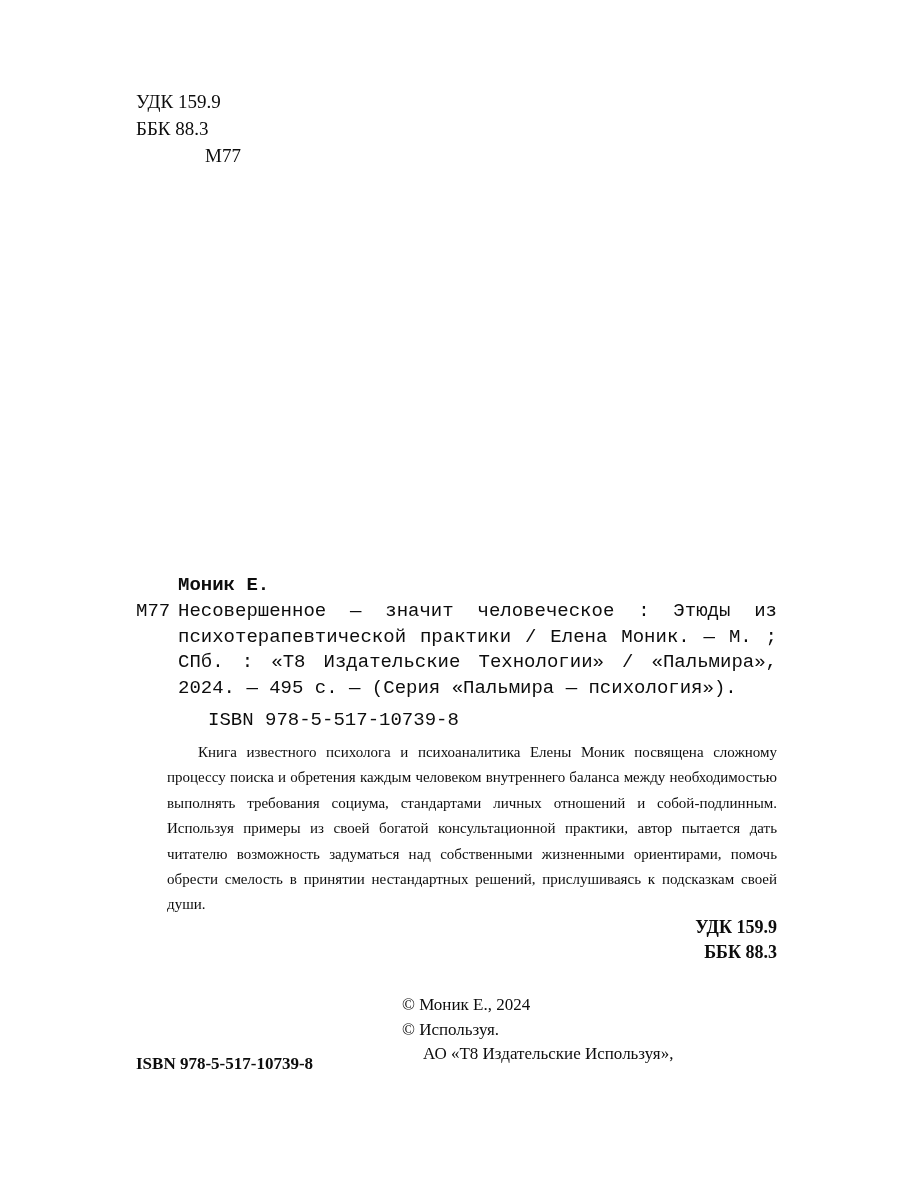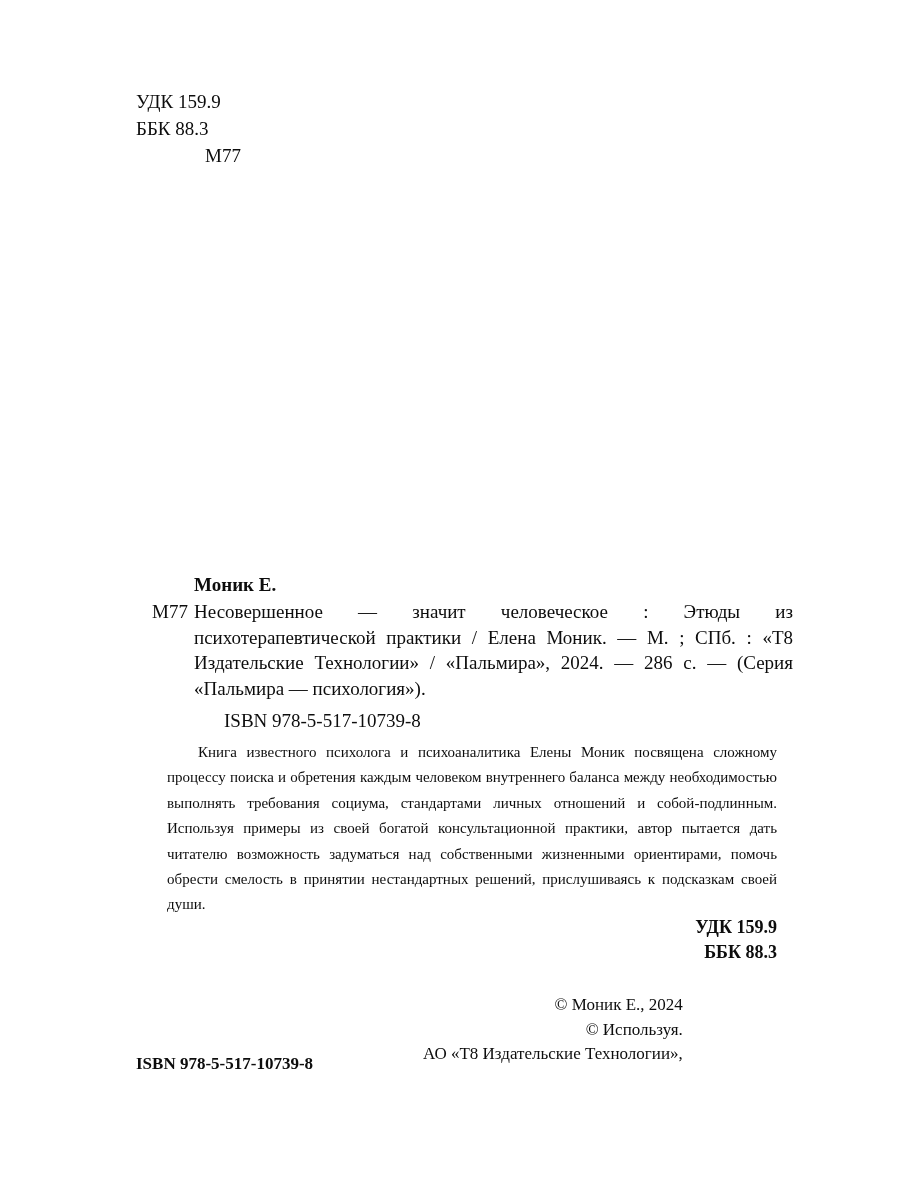--- a/index.html
+++ b/index.html
@@ -37,23 +37,24 @@
     display: block;
     white-space: nowrap;
   }
   .class-line.right {
     text-align: right;
   }
 
   
   .biblio {
     position: absolute;
-    left: 152px;
+    left: 136px;
     top: 572px;
     width: 641px;
+    font-family: Liberation Mono, monospace;
   }
   .author-name {
     margin-left: 42px;
     font-size: 19px;
     font-weight: bold;
     line-height: 26px;
     margin-bottom: 1px;
   }
   .biblio-entry {
     position: relative;
@@ -107,21 +108,21 @@
 
   
   .copyright {
     position: absolute;
     left: 402px;
     top: 993px;
     font-size: 17px;
     line-height: 24.6px;
     white-space: nowrap;
   }
-  .copyright .cp-line { display: block; text-align: right; }
+  .copyright .cp-line { display: block; }
   .copyright .cp-indent { display: block; padding-left: 21px; }
 
   
   .isbn-bottom {
     position: absolute;
     left: 136px;
     top: 1052px;
     font-size: 17px;
     font-weight: bold;
     line-height: 24px;
@@ -136,33 +137,33 @@
   <div class="class-block">
     <span class="class-line">УДК 159.9</span>
     <span class="class-line">ББК 88.3</span>
     <span class="class-line right">М77</span>
   </div>
 
   <div class="biblio">
     <div class="author-name">Моник Е.</div>
     <div class="biblio-entry">
       <span class="biblio-code">М77</span>
-      <span>Несовершенное — значит человеческое : Этюды из психотерапевтической практики / Елена Моник. — М. ; СПб. : «Т8 Издательские Технологии» / «Пальмира», 2024. — 286 с. — (Серия «Пальмира — психология»).</span>
+      <span>Несовершенное — значит человеческое : Этюды из психотерапевтической практики / Елена Моник. — М. ; СПб. : «Т8 Издательские Технологии» / «Пальмира», 2024. — 495 с. — (Серия «Пальмира — психология»).</span>
     </div>
     <div class="biblio-isbn">ISBN 978-5-517-10739-8</div>
   </div>
 
   <div class="annotation">Книга известного психолога и психоаналитика Елены Моник посвящена сложному процессу поиска и обретения каждым человеком внутреннего баланса между необходимостью выполнять требования социума, стандартами личных отношений и собой-подлинным. Используя примеры из своей богатой консультационной практики, автор пытается дать читателю возможность задуматься над собственными жизненными ориентирами, помочь обрести смелость в принятии нестандартных решений, прислушиваясь к подсказкам своей души.</div>
 
   <div class="class-repeat">
     <span>УДК 159.9</span>
     <span>ББК 88.3</span>
   </div>
 
   <div class="copyright">
     <span class="cp-line">© Моник Е., 2024</span>
     <span class="cp-line">© Используя.</span>
-    <span class="cp-indent">АО «Т8 Издательские Технологии»,</span>
+    <span class="cp-indent">АО «Т8 Издательские Используя»,</span>
   </div>
 
   <div class="isbn-bottom">ISBN 978-5-517-10739-8</div>
 
 </div>
 
 </body></html>

